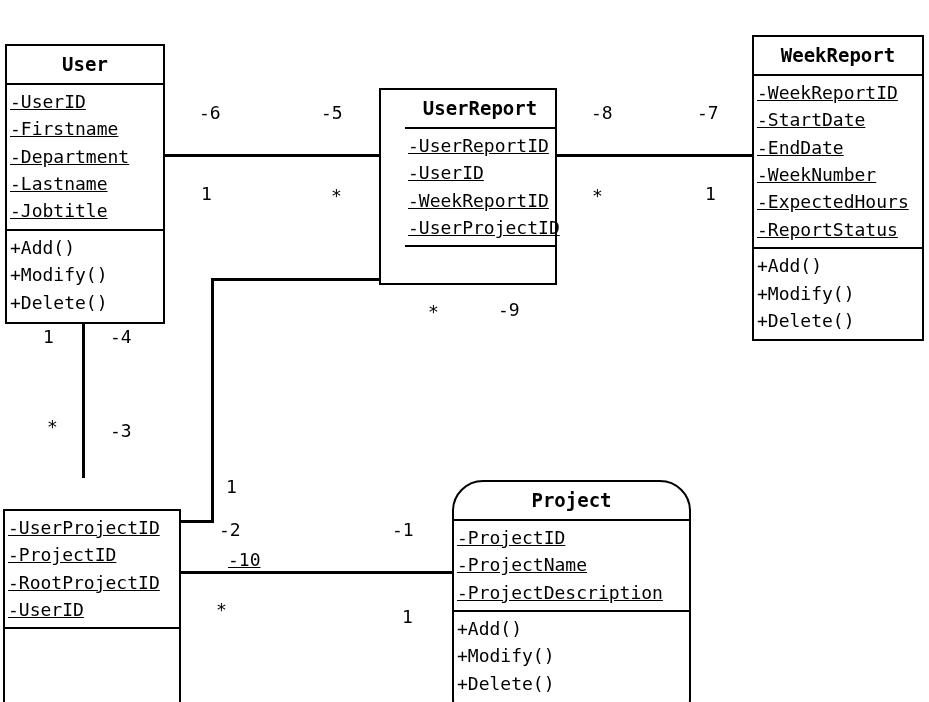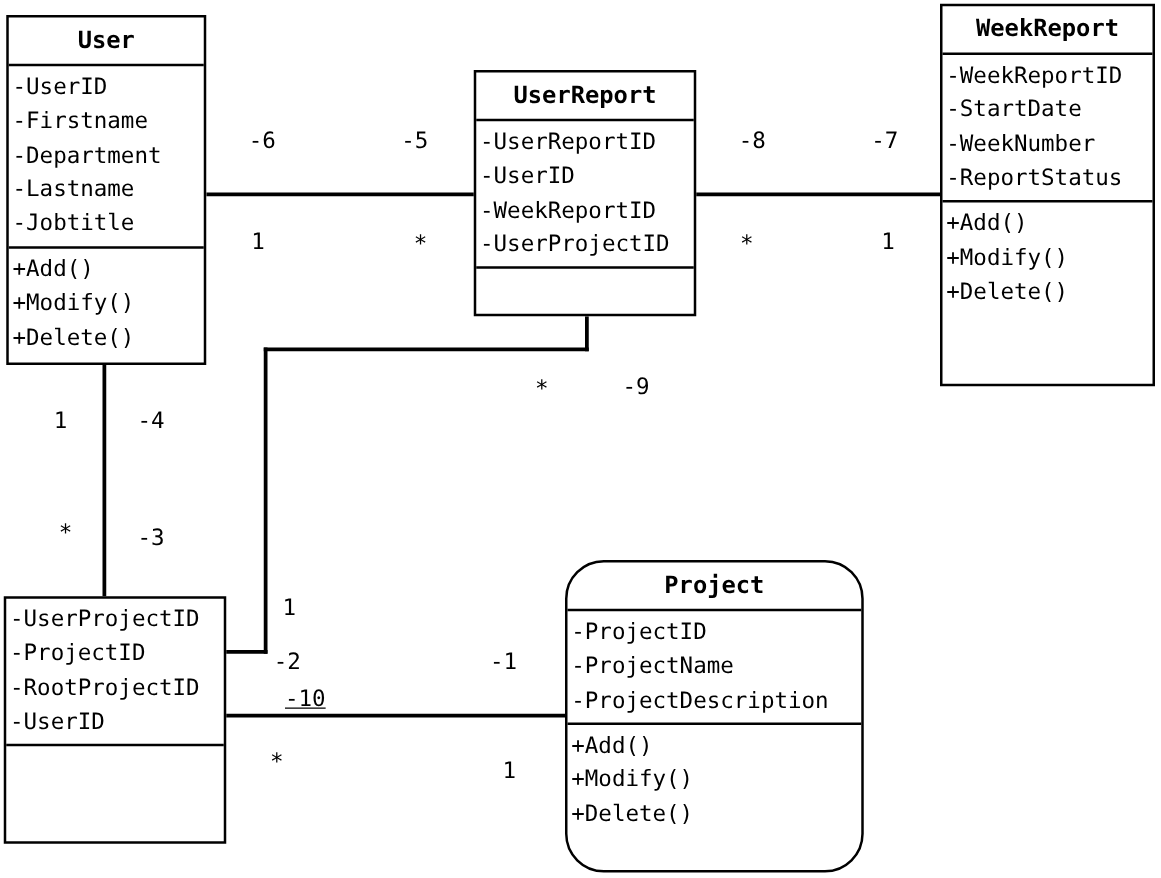--- a/index.html
+++ b/index.html
@@ -15,37 +15,39 @@
     background: #ffffff;
     font-family: "DejaVu Sans Mono", "Liberation Mono", monospace;
     overflow: hidden;
   }
   .uml-class {
     position: absolute;
     border: 2px solid #000000;
     background: #ffffff;
     box-sizing: border-box;
     z-index: 5;
+    margin-top: 32px;
   }
   .class-name {
     text-align: center;
     font-weight: bold;
     font-size: 19px;
     line-height: 1;
     padding: 9px 4px 9px 4px;
     border-bottom: 2px solid #000000;
     color: #000000;
     white-space: nowrap;
   }
   .compartment {
     padding: 3px 2px 4px 3px;
     color: #000000;
   }
   .compartment.attributes {
     border-bottom: 2px solid #000000;
+    text-decoration: underline;
   }
   .compartment.empty {
     min-height: 32px;
   }
   .member {
     font-size: 18px;
     line-height: 1.52;
     white-space: nowrap;
     color: #000000;
   }
@@ -94,37 +96,39 @@
       <div class="member">-Lastname</div>
       <div class="member">-Jobtitle</div>
     </div>
     <div class="compartment methods">
       <div class="member">+Add()</div>
       <div class="member">+Modify()</div>
       <div class="member">+Delete()</div>
     </div>
   </div>
 
-  <div class="uml-class" style="left:379px; top:56px; width:178px; height:197px;">
+  <div class="uml-class" style="left:379px; top:56px; width:178px; height:197px;padding-left:24px;">
     <div class="class-name">UserReport</div>
     <div class="compartment attributes">
       <div class="member">-UserReportID</div>
       <div class="member">-UserID</div>
       <div class="member">-WeekReportID</div>
       <div class="member">-UserProjectID</div>
     </div>
     <div class="compartment methods empty"></div>
   </div>
 
   <div class="uml-class" style="left:752px; top:3px; width:172px; height:306px;">
     <div class="class-name">WeekReport</div>
     <div class="compartment attributes">
       <div class="member">-WeekReportID</div>
       <div class="member">-StartDate</div>
+      <div class="member">-EndDate</div>
       <div class="member">-WeekNumber</div>
+      <div class="member">-ExpectedHours</div>
       <div class="member">-ReportStatus</div>
     </div>
     <div class="compartment methods">
       <div class="member">+Add()</div>
       <div class="member">+Modify()</div>
       <div class="member">+Delete()</div>
     </div>
   </div>
 
   <div class="uml-class" style="left:3px; top:477px; width:178px; height:198px;">

